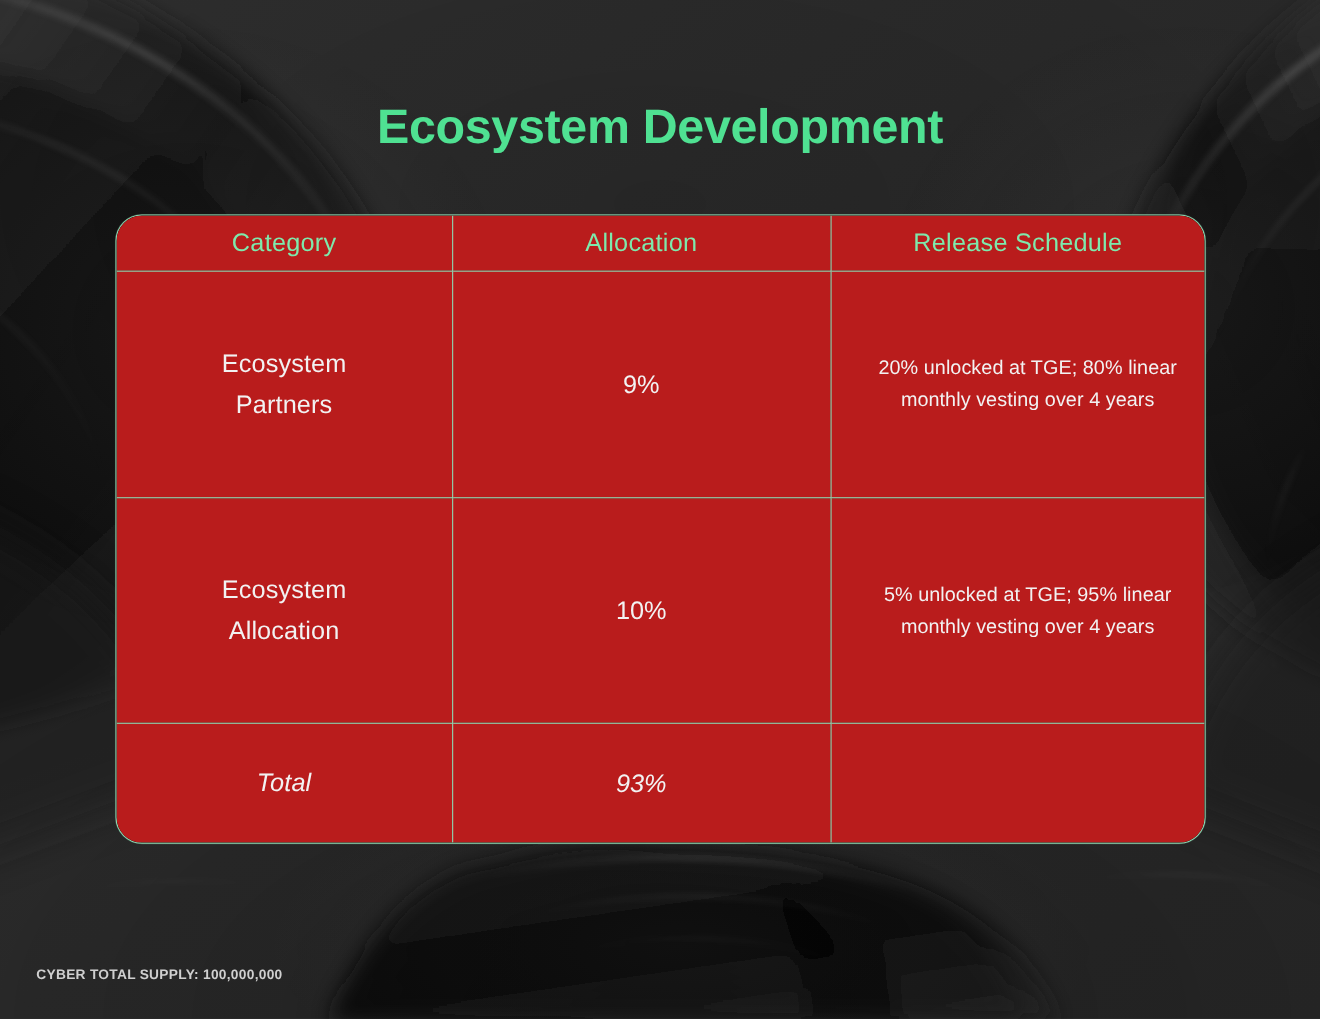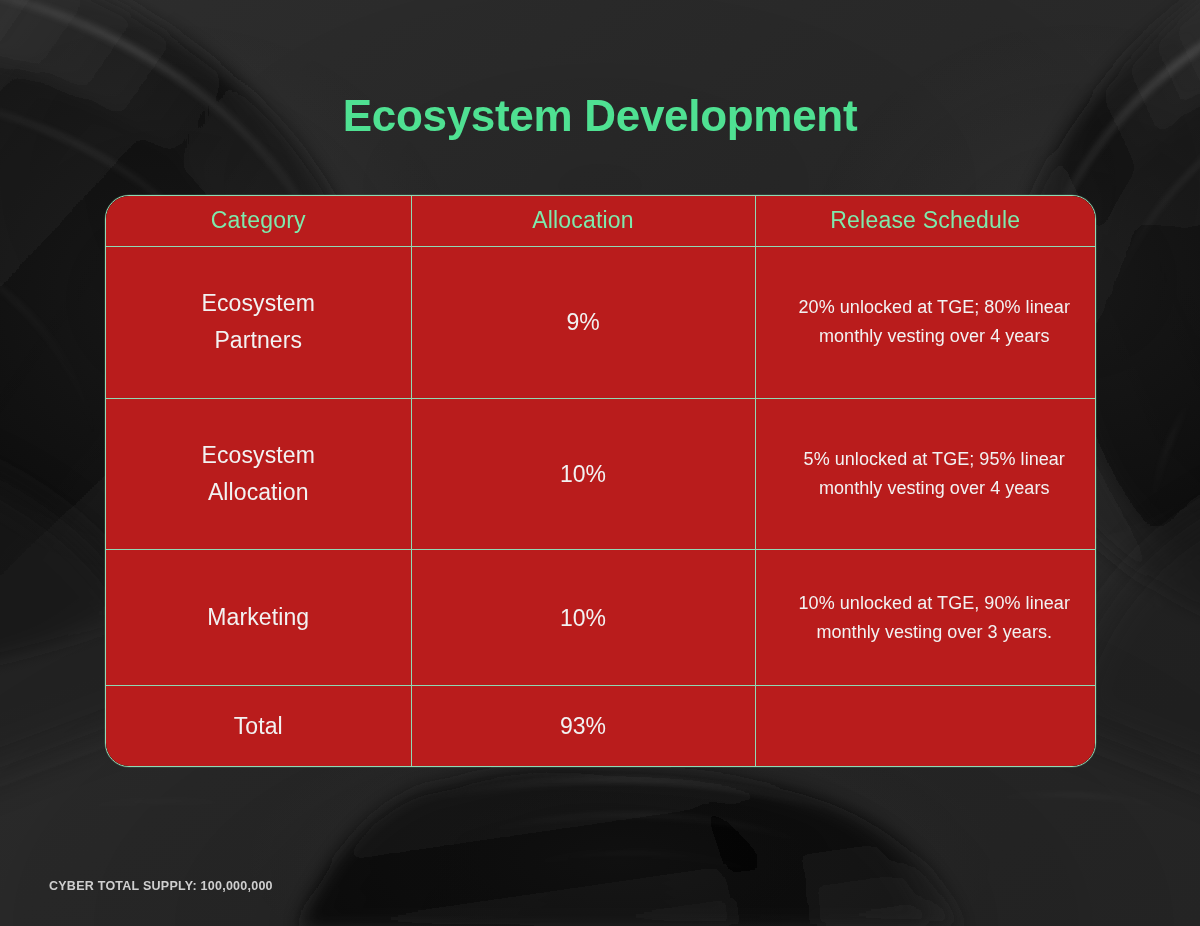--- a/index.html
+++ b/index.html
@@ -120,34 +120,33 @@
     padding-left: 40px;
     padding-right: 22px;
     letter-spacing: 0.05px;
     margin-top: 44px;
   }
 
   tr.r1 td { height: 118px; }
   tr.r2 td { height: 117px; }
   tr.r3 td { height: 117px; }
   tr.r4 td { height: 106px; }
-  tr.total td { height: 62px; }
+  tr.total td { height: 62px; font-style: italic; }
 
   td.cat .line { display: block; }
 
   
   #footer {
     position: absolute;
     left: 33px;
     top: 879px;
     font-size: 12.5px;
     font-weight: 700;
     letter-spacing: 0.25px;
     color: #cfcfcf;
-    margin-left: 16px;
   }
 </style>
 </head>
 <body>
 
 <div id="bg">
   <svg viewBox="0 0 1200 926" preserveAspectRatio="none" aria-hidden="true">
     <defs>
       <linearGradient id="gBase" x1="0" y1="0" x2="1" y2="1">
         <stop offset="0%" stop-color="#303030"></stop>
@@ -282,31 +281,20 @@
           </td>
           <td class="alloc">10%</td>
           <td class="rel">
             <span class="line">5% unlocked at TGE; 95%</span>
             <span class="line">linear monthly vesting</span>
             <span class="line">over 4 years</span>
           </td>
         </tr>
 
 
-        <tr class="r4">
-          <td class="cat">
-            <span class="line">Marketing</span>
-          </td>
-          <td class="alloc">10%</td>
-          <td class="rel">
-            <span class="line">10% unlocked at TGE, 90%</span>
-            <span class="line">linear monthly vesting</span>
-            <span class="line">over 3 years.</span>
-          </td>
-        </tr>
 
         <tr class="total">
           <td class="cat">Total</td>
           <td class="alloc">93%</td>
           <td class="rel"></td>
         </tr>
 
       </tbody>
     </table>
   </div>

